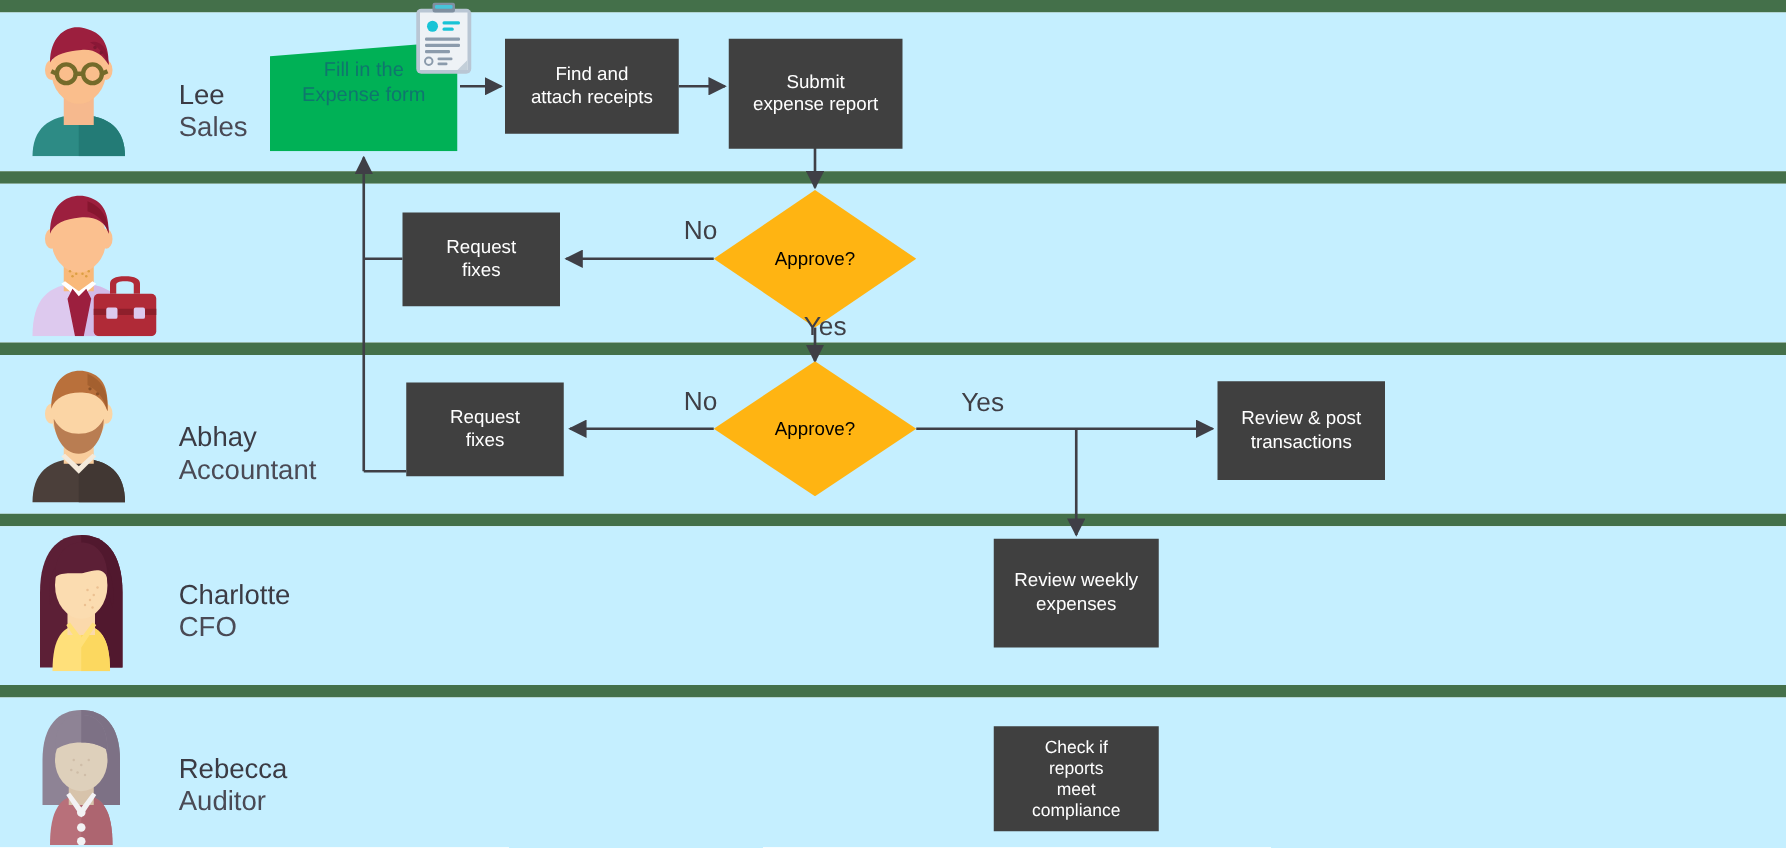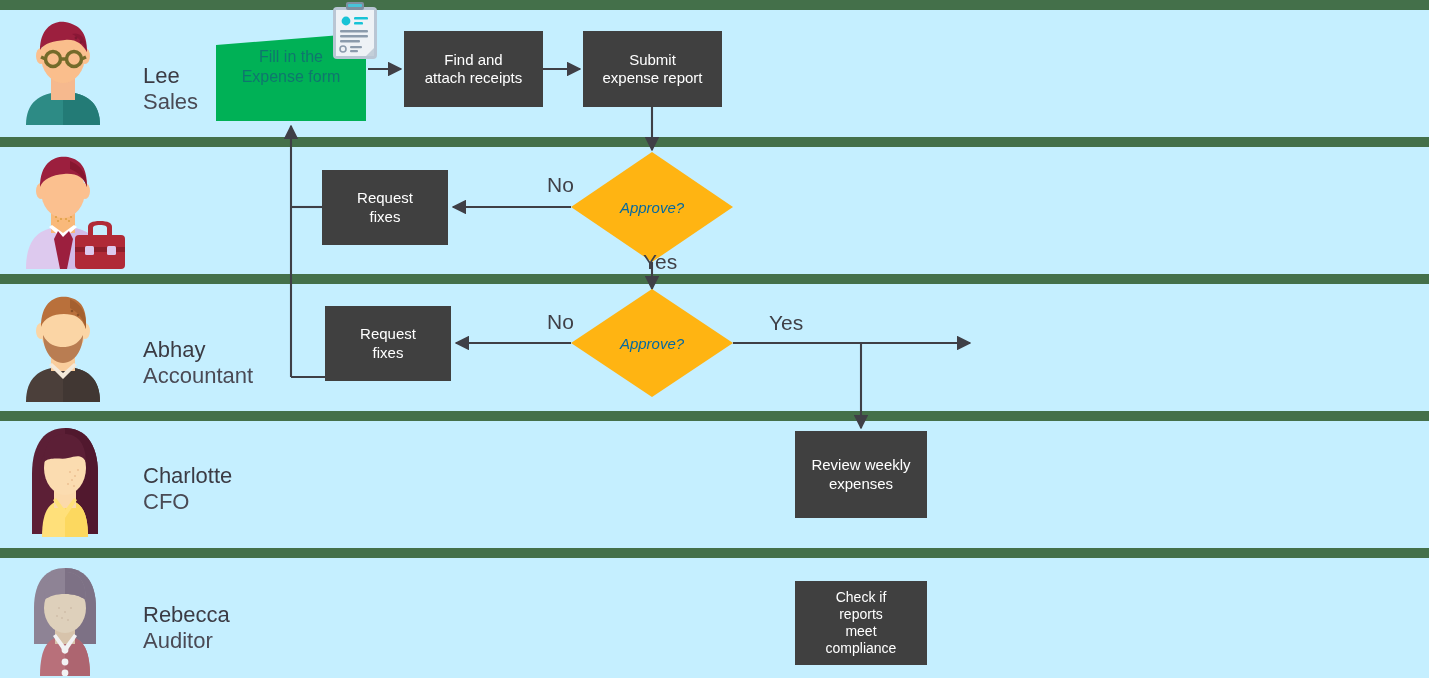--- a/index.html
+++ b/index.html
@@ -87,23 +87,22 @@
   .diamond-wrap {
     position: absolute;
   }
   .diamond-label {
     position: absolute;
     inset: 0;
     display: flex;
     align-items: center;
     justify-content: center;
     font-size: 15px;
-    color: #0369a1;
+    color: #000000;
     pointer-events: none;
-    font-style: italic;
   }
   
   .edge-label {
     position: absolute;
     font-size: 21px;
     color: #3f3f46;
     white-space: nowrap;
     margin-left: 31px;
   }
   svg.overlay {
@@ -316,21 +315,21 @@
     <rect x="20" y="48" width="8" height="2.2" rx="1" fill="#8b9bac"></rect>
   </svg>
 
   <div class="node process" style="left:404px; top:31px; width:139px; height:76px;">
     <span>
       <span>Find and</span><br>
       <span>attach receipts</span>
     </span>
   </div>
 
-  <div class="node process" style="left:583px; top:31px; width:139px; height:76px;">
+  <div class="node process" style="left:583px; top:31px; width:139px; height:88px;">
     <span>
       <span>Submit</span><br>
       <span>expense report</span>
     </span>
   </div>
 
   <div class="node process" style="left:322px; top:170px; width:126px; height:75px;">
     <span>
       <span>Request</span><br>
       <span>fixes</span>
@@ -357,20 +356,26 @@
   <div class="diamond-wrap" style="left:571px; top:289px; width:162px; height:108px;">
     <svg class="shape" style="left:0; top:0;" width="162" height="108" viewBox="0 0 162 108">
       <polygon points="81,0 162,54 81,108 0,54" fill="#ffb412"></polygon>
     </svg>
     <div class="diamond-label">Approve?</div>
   </div>
 
   <div class="edge-label" style="left:516px; top:310px;"><span>No</span></div>
   <div class="edge-label" style="left:738px; top:311px;"><span>Yes</span></div>
 
+  <div class="node process" style="left:974px; top:305px; width:134px; height:79px;">
+    <span>
+      <span>Review &amp; post</span><br>
+      <span>transactions</span>
+    </span>
+  </div>
 
   <div class="node process" style="left:795px; top:431px; width:132px; height:87px;">
     <span>
       <span>Review weekly</span><br>
       <span>expenses</span>
     </span>
   </div>
 
   <div class="node process small-text" style="left:795px; top:581px; width:132px; height:84px;">
     <span>

